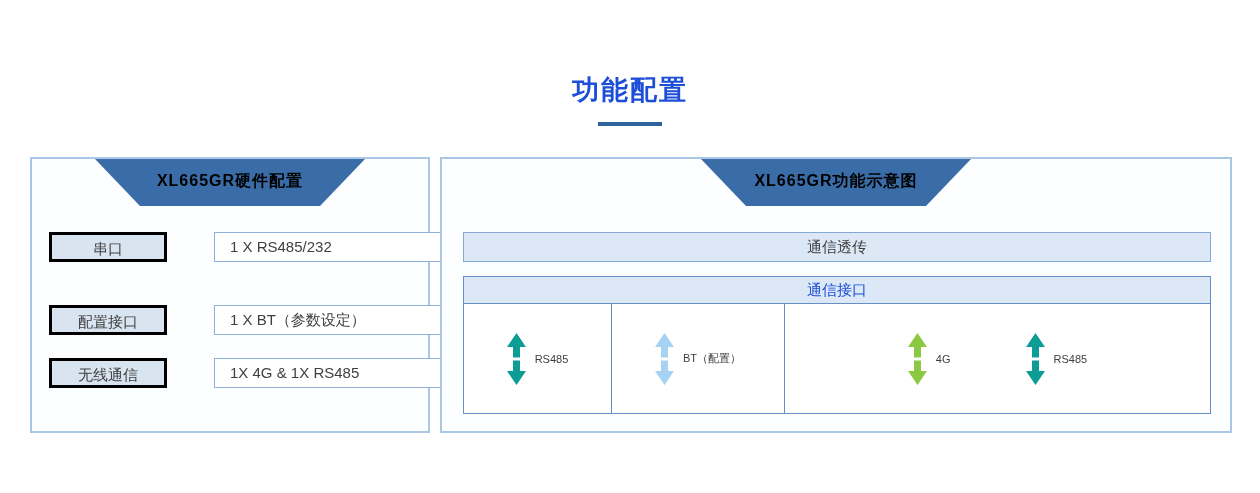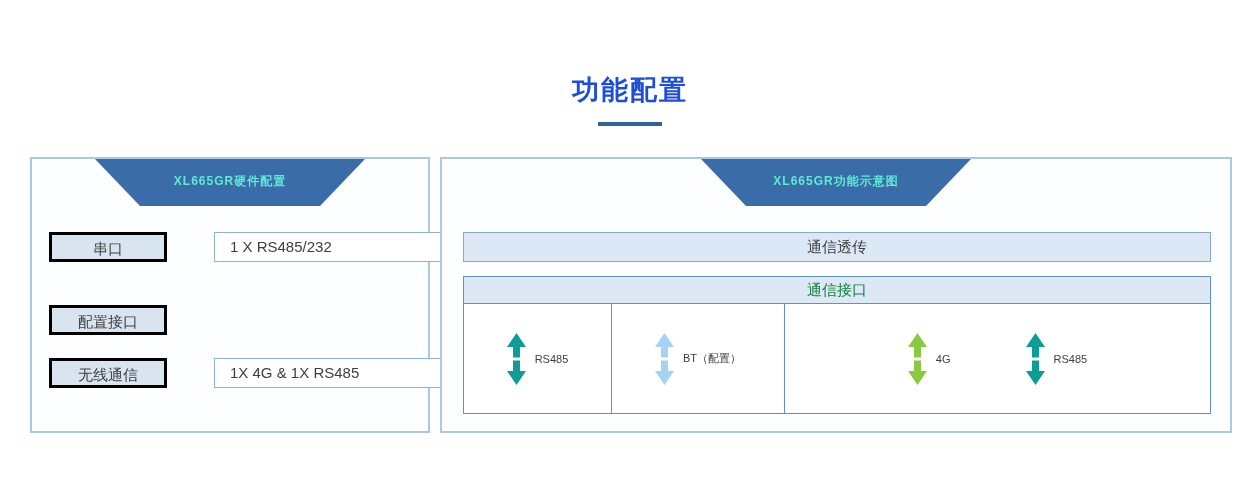--- a/index.html
+++ b/index.html
@@ -50,22 +50,22 @@
 
   .trapezoid {
     position: absolute;
     top: 0;
     left: 50%;
     transform: translateX(-50%);
     width: 270px;
     height: 47px;
     background: #3a6ca7;
     clip-path: polygon(0 0, 100% 0, calc(100% - 45px) 100%, 45px 100%);
-    color: #5eead4;
-    font-size: 12px;
+    color: #000000;
+    font-size: 16px;
     font-weight: bold;
     line-height: 44px;
     text-align: center;
     letter-spacing: 1px;
   }
 
   
   .hw-row { position: absolute; left: 0; width: 100%; height: 30px; }
   .hw-row-0 { top: 73px; }
   .hw-row-1 { top: 146px; }
@@ -121,21 +121,21 @@
     border: 1px solid #6590c6;
     background: #ffffff;
   }
   .iface-header {
     height: 27px;
     background: #dce8f6;
     border-bottom: 1px solid #6590c6;
     font-size: 15px;
     line-height: 26px;
     text-align: center;
-    color: #15803d;
+    color: #1d4ed8;
   }
   .iface-body {
     display: flex;
     height: 109px;
   }
   .iface-cell {
     display: flex;
     align-items: center;
     justify-content: center;
     gap: 9px;
@@ -168,20 +168,21 @@
 
   <section class="panel panel-left">
     <div class="trapezoid">XL665GR硬件配置</div>
 
     <div class="hw-row hw-row-0">
       <div class="label-box">串口</div>
       <div class="value-box">1 X RS485/232</div>
     </div>
     <div class="hw-row hw-row-1">
       <div class="label-box">配置接口</div>
+      <div class="value-box">1 X BT（参数设定）</div>
     </div>
     <div class="hw-row hw-row-2">
       <div class="label-box">无线通信</div>
       <div class="value-box">1X 4G &amp; 1X RS485</div>
     </div>
   </section>
 
   <section class="panel panel-right">
     <div class="trapezoid">XL665GR功能示意图</div>
 

